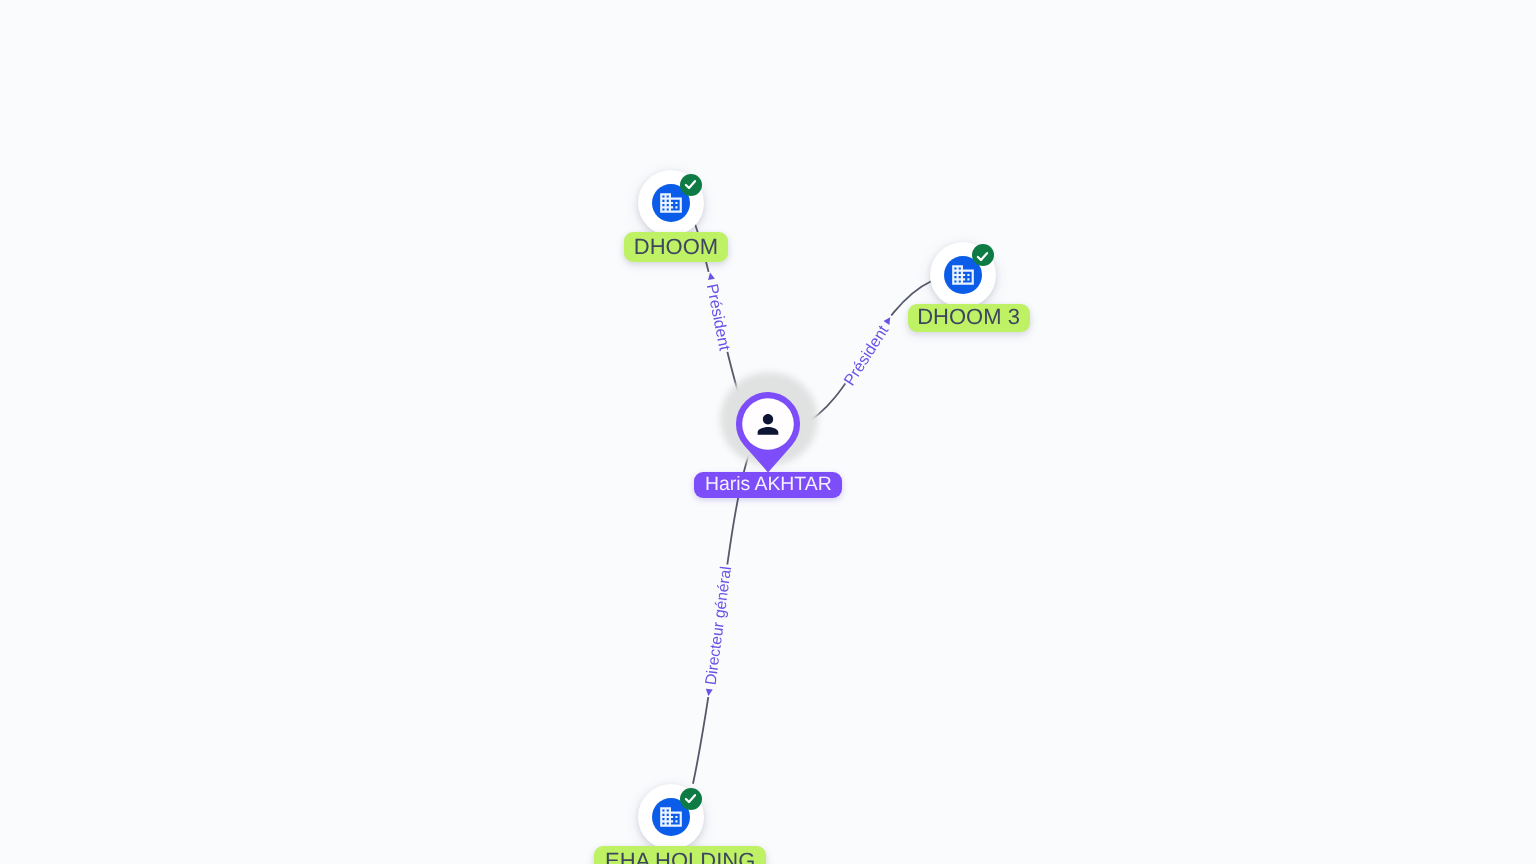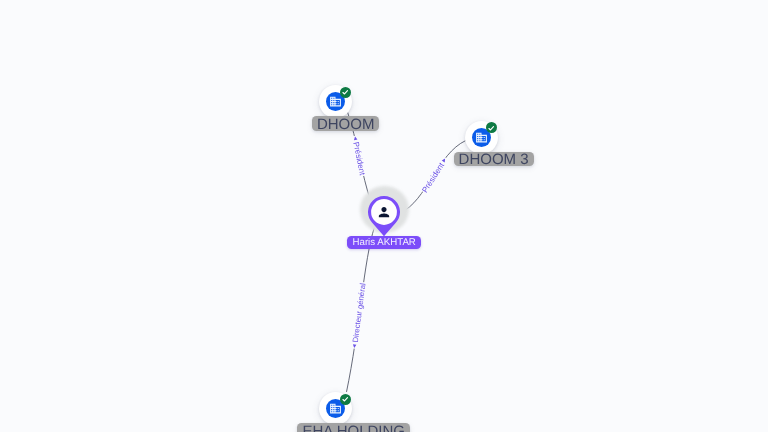--- a/index.html
+++ b/index.html
@@ -13,23 +13,23 @@
 
   .co-disc{position:absolute;left:0;top:0;width:33px;height:33px;border-radius:50%;
      background:#ffffff;box-shadow:0 1px 3px rgba(60,70,100,.16),0 2px 8px rgba(60,70,100,.10);}
   .co-inner{position:absolute;left:7px;top:7px;width:19px;height:19px;border-radius:50%;
      background:#0b5ce9;}
   .co-inner svg{position:absolute;left:3px;top:3px;}
   .badge{position:absolute;width:11px;height:11px;border-radius:50%;
      background:#0e7a44;}
   .badge svg{position:absolute;left:1.3px;top:1.3px;}
 
-  .chip{position:absolute;background:#a3a3a3;border-radius:4.5px;opacity:.999;
+  .chip{position:absolute;background:#bef264;border-radius:4.5px;opacity:.999;
      box-shadow:0 1px 3px rgba(60,70,100,.14),0 2px 6px rgba(60,70,100,.08);
-     color:#3e4560;font-size:15px;line-height:11px;padding:2.6px 5.1px 1px;
+     color:#3e4560;font-size:11px;line-height:11px;padding:2.6px 5.1px 1px;
      white-space:nowrap;}
 
   .halo{position:absolute;border-radius:50%;background:#e0e2e2;filter:blur(1.6px);}
   .pin{position:absolute;}
   .chip-person{position:absolute;background:#7c4df9;border-radius:4.5px;opacity:.999;
      color:#f4f1ff;font-size:9.7px;line-height:11px;padding:0.9px 5.5px;white-space:nowrap;
      box-shadow:0 1px 3px rgba(70,40,180,.22);text-align:right;}
 
   .elabel{position:absolute;left:0;top:0;color:#6b52e6;font-size:8px;
      line-height:9px;white-space:nowrap;transform-origin:0 0;

